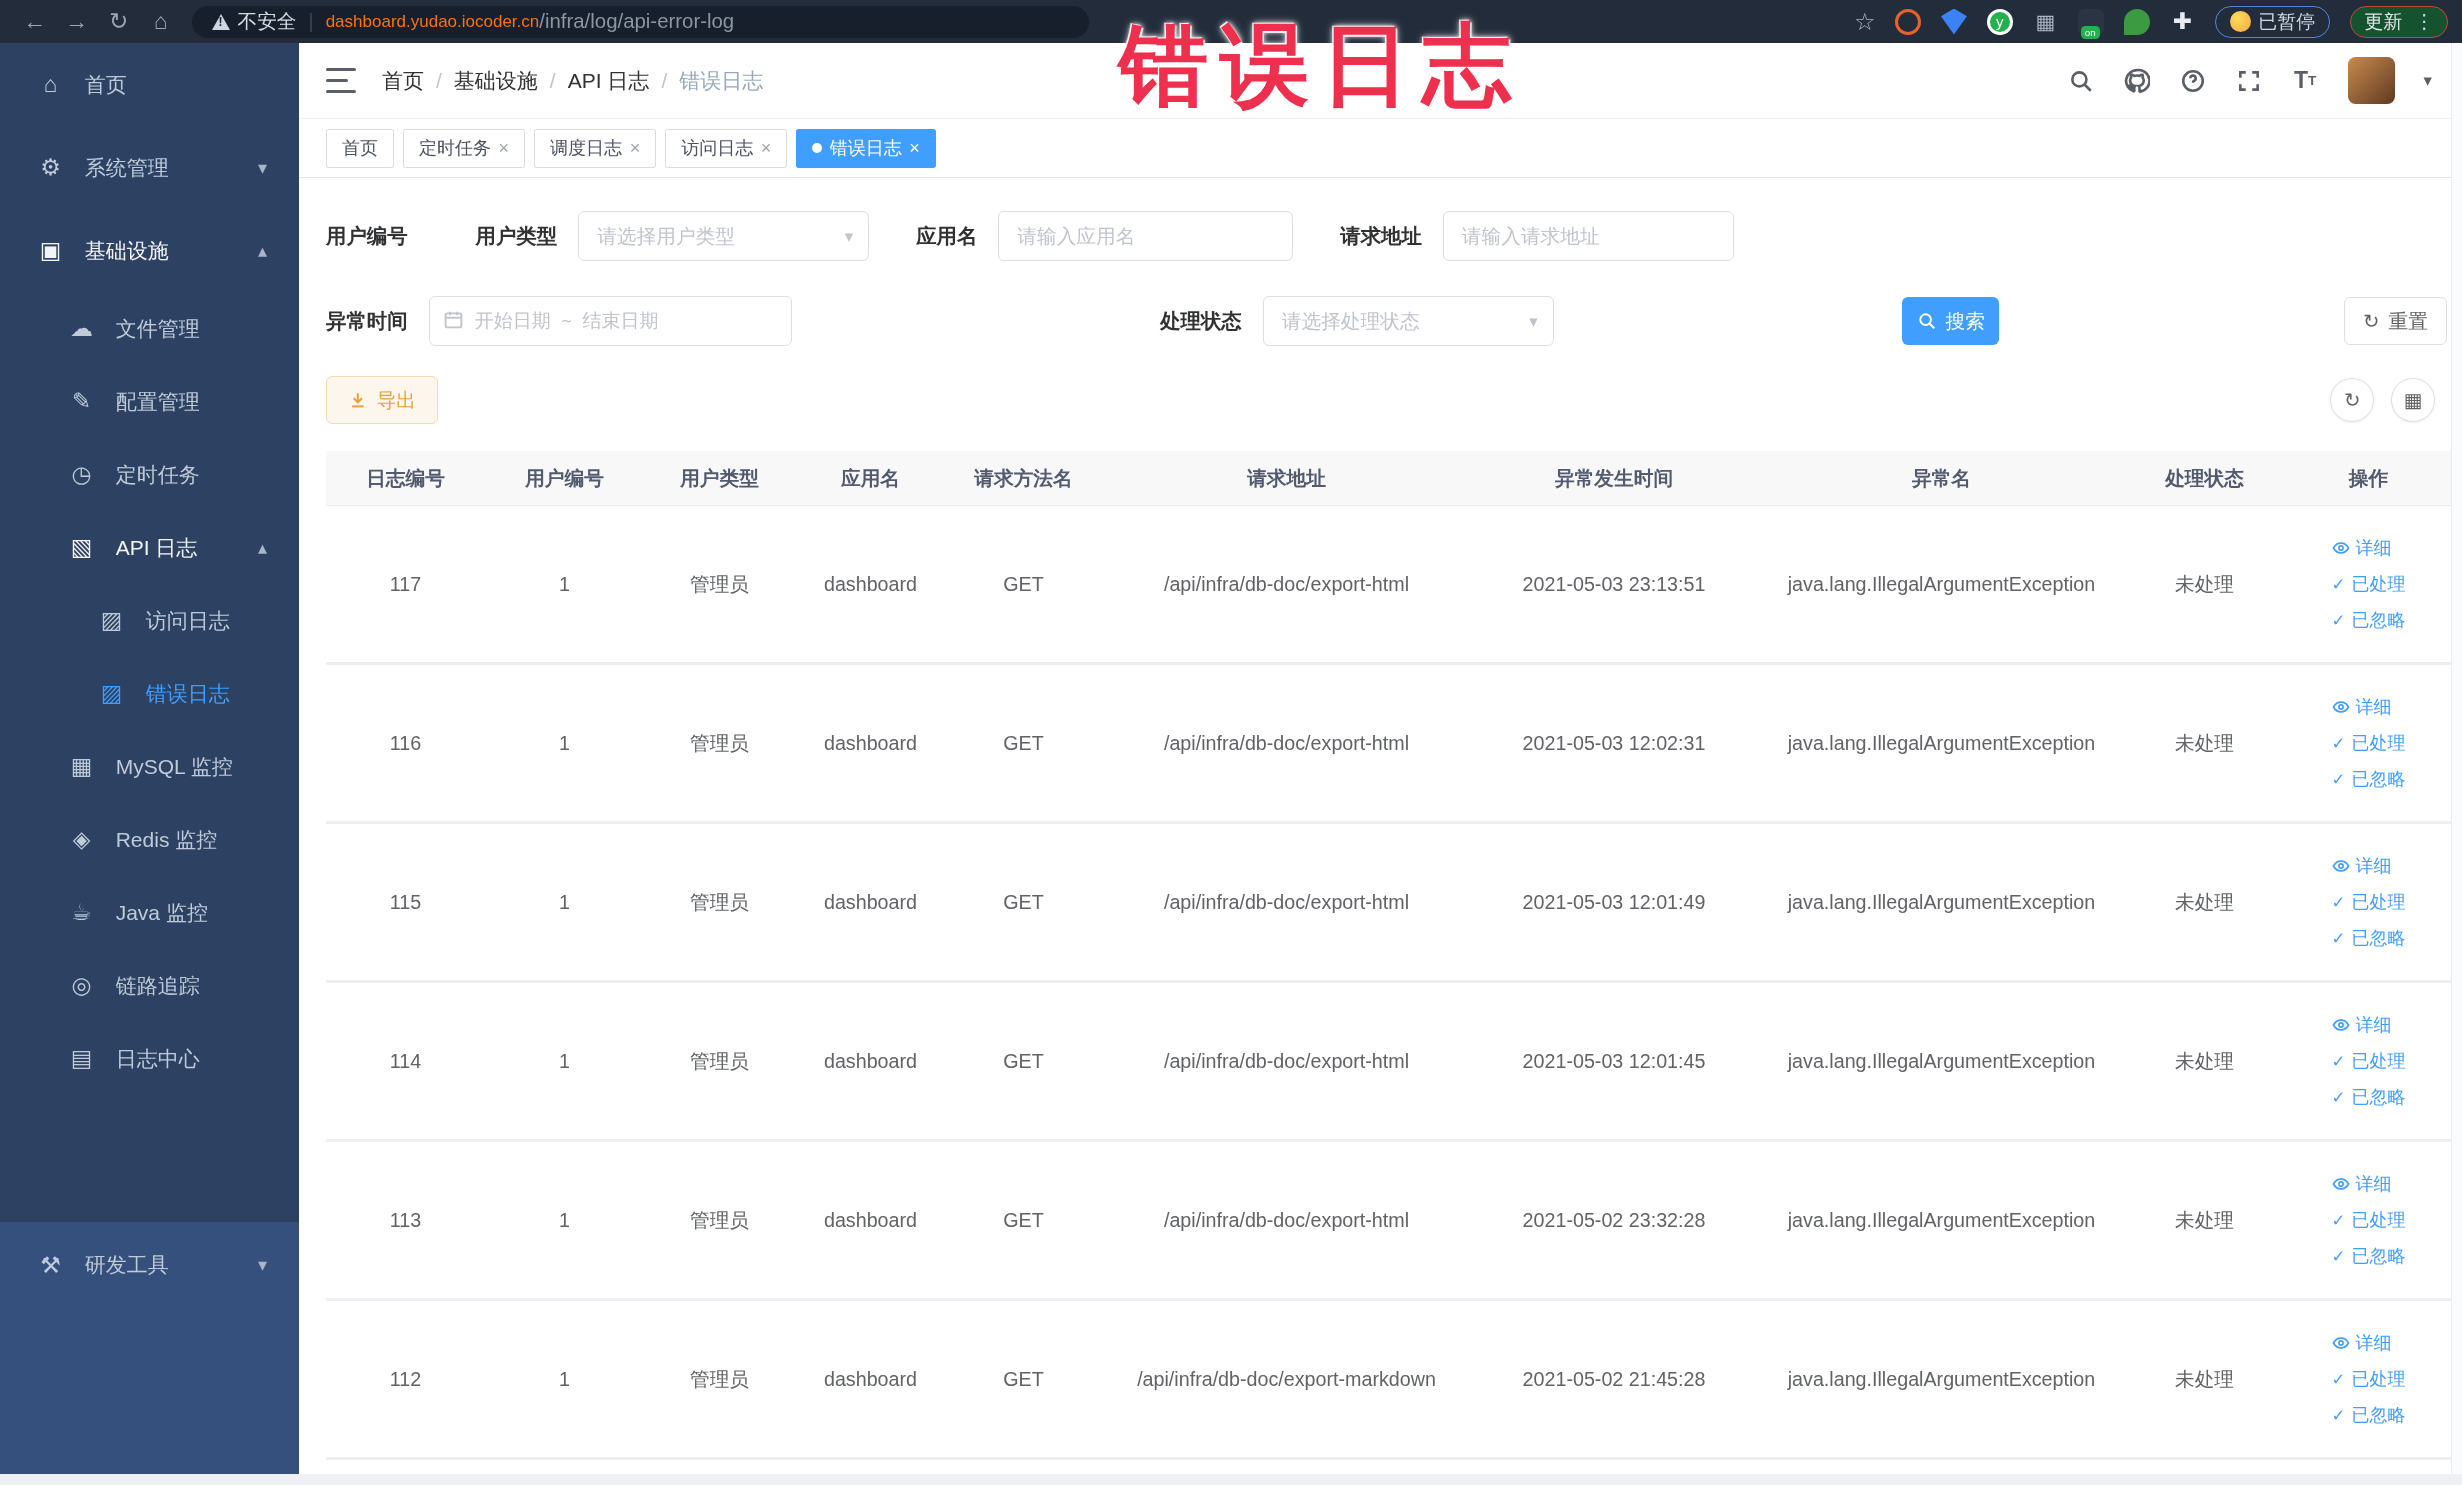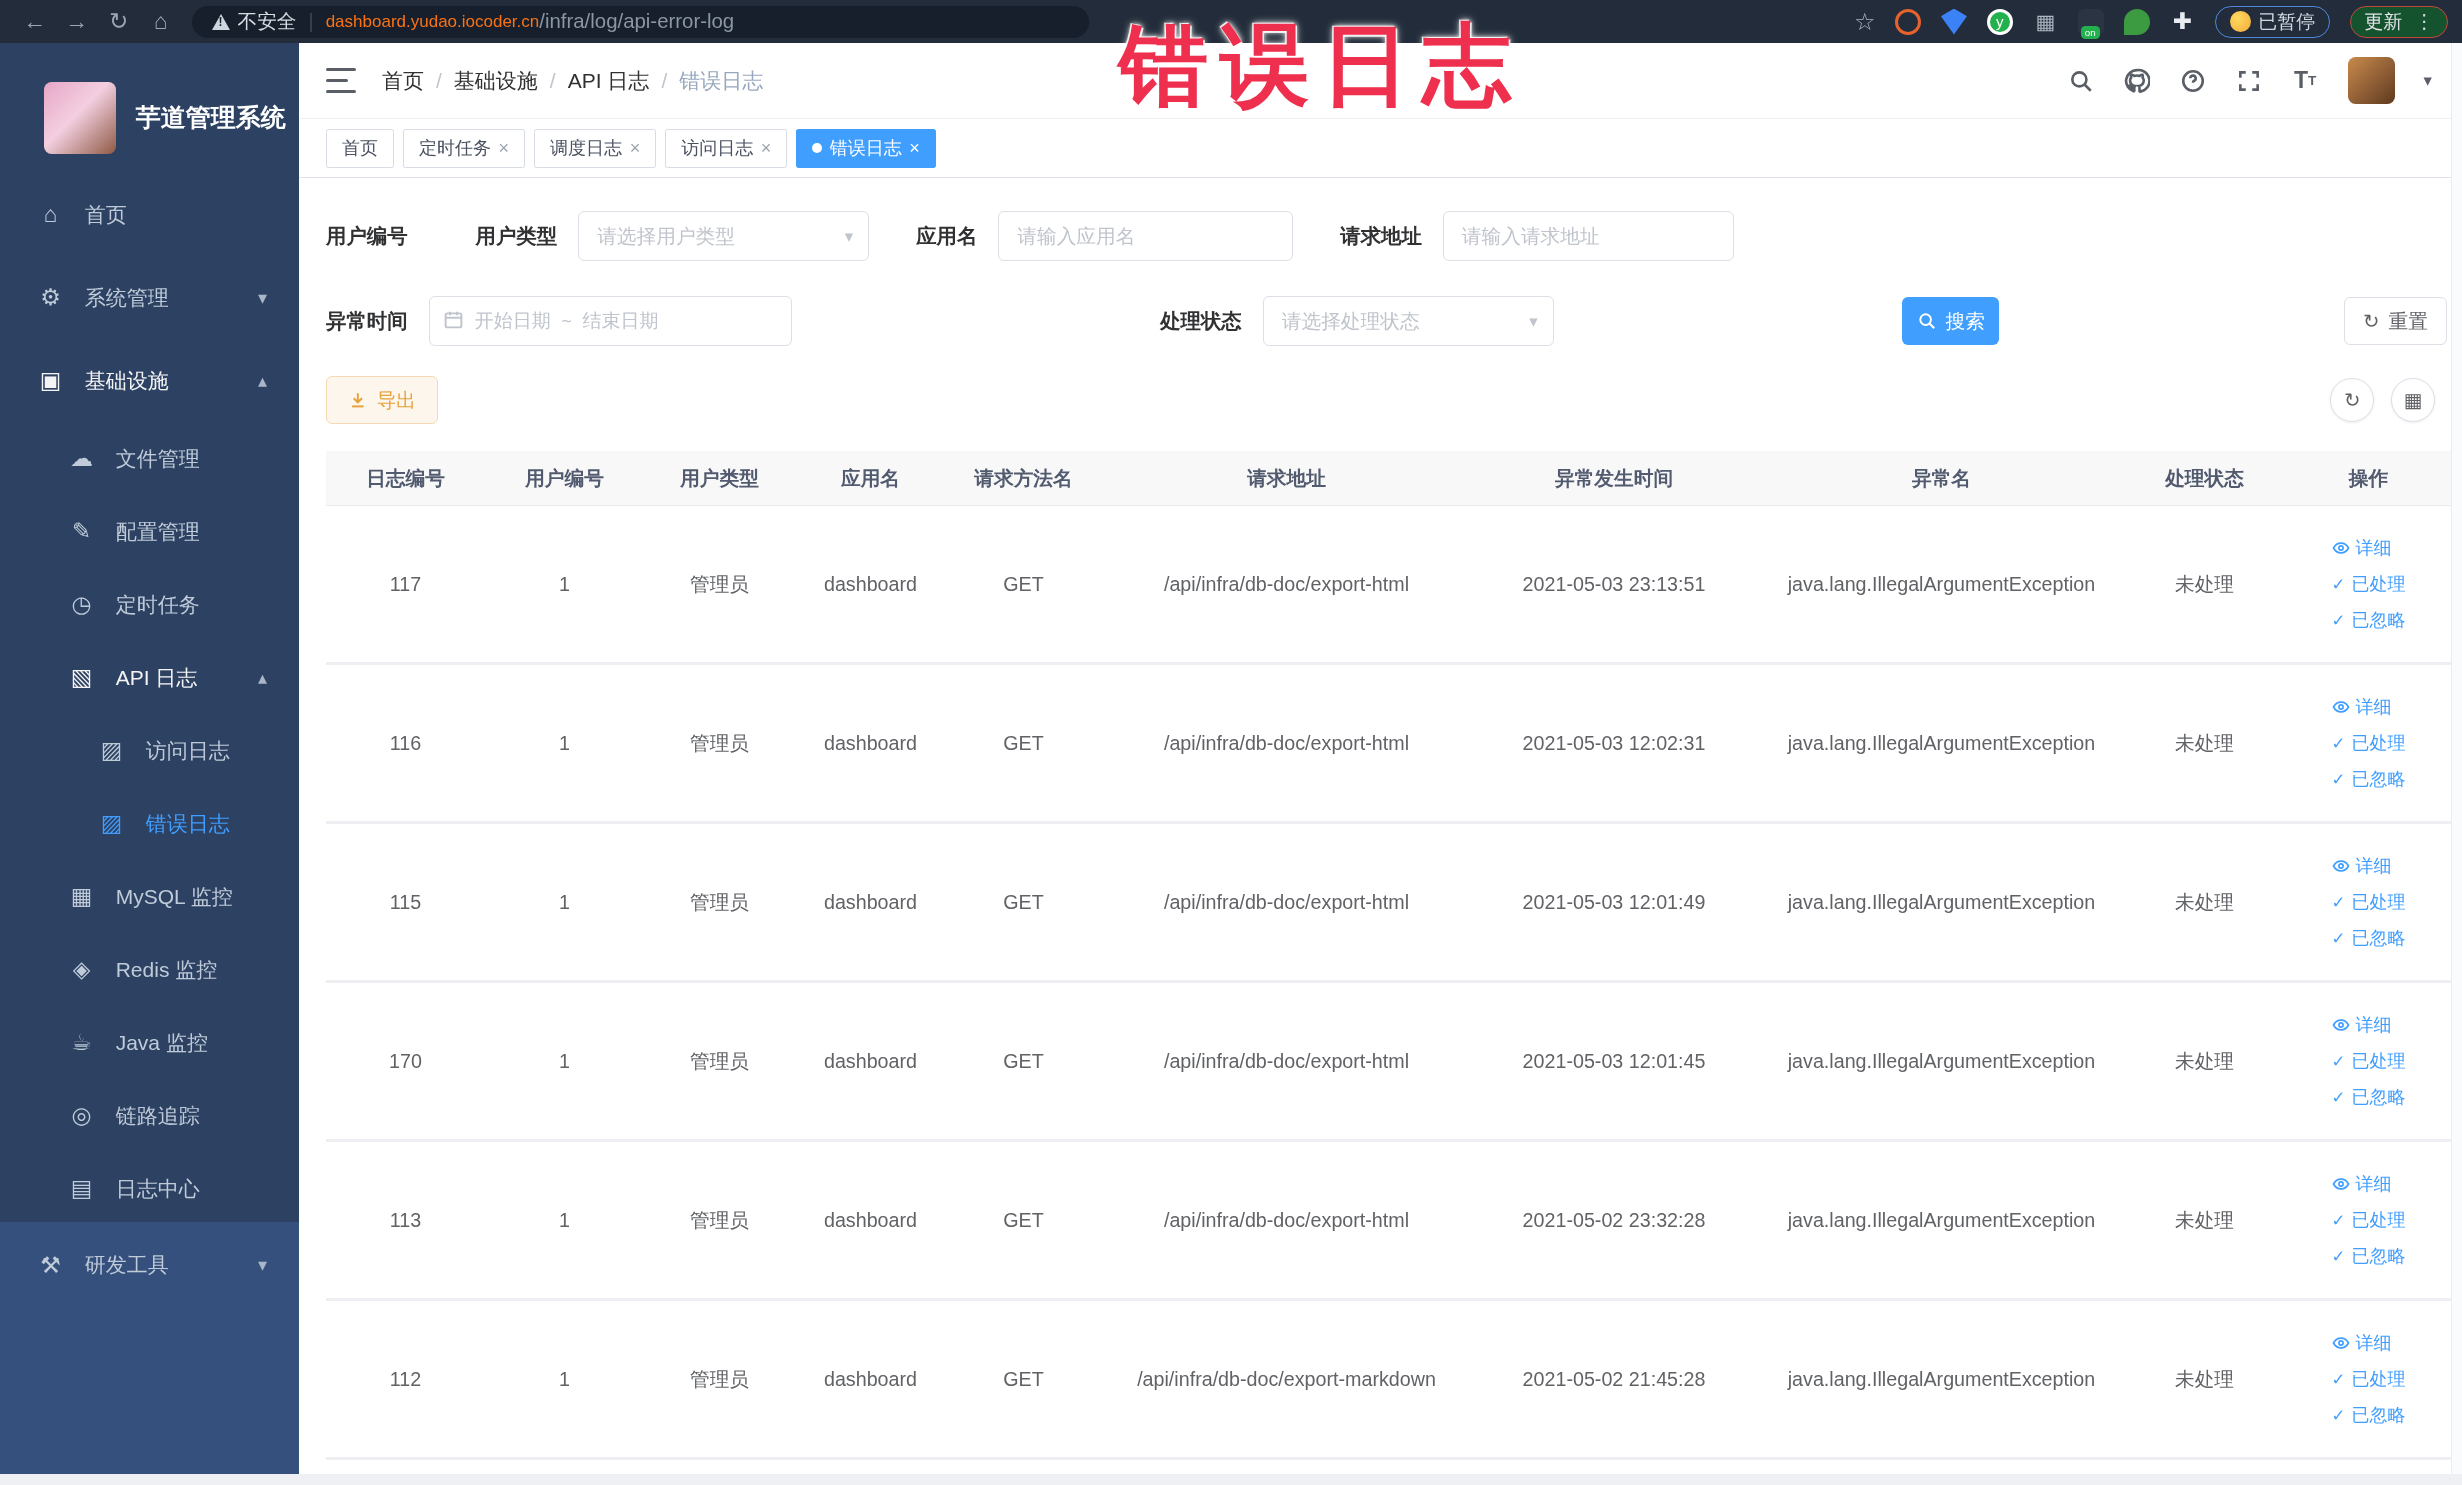--- a/index.html
+++ b/index.html
@@ -154,24 +154,20 @@
       <span class="kebab">⋮</span>
     </span>
   </div>
 </div>
 
 <div class="overlay-annotation">错误日志</div>
 
 <div class="app">
 
   <aside class="sidebar">
-    <div class="logo-row">
-      <div class="logo-img"></div>
-      <div class="logo-title">芋道管理系统</div>
-    </div>
     <nav class="menu" id="menu-root">
         <div class="menu-item lv0">
           <span class="mi-icon">⌂</span>
           <span class="mi-label">首页</span>
         </div>
         <div class="menu-item lv0">
           <span class="mi-icon">⚙</span>
           <span class="mi-label">系统管理</span>
           <span class="mi-chevron">▾</span>
         </div>
@@ -470,21 +466,21 @@
                   <span class="chk">✓</span>
                   <span>已处理</span>
                 </span>
                 <span class="action-link">
                   <span class="chk">✓</span>
                   <span>已忽略</span>
                 </span>
               </span>
             </div>
             <div class="t-grid t-row">
-              <span class="cell">170</span>
+              <span class="cell">114</span>
               <span class="cell">1</span>
               <span class="cell">管理员</span>
               <span class="cell">dashboard</span>
               <span class="cell">GET</span>
               <span class="cell">/api/infra/db-doc/export-html</span>
               <span class="cell">2021-05-03 12:01:45</span>
               <span class="cell">java.lang.IllegalArgumentException</span>
               <span class="cell">未处理</span>
               <span class="actions-cell">
                 <span class="action-link">

